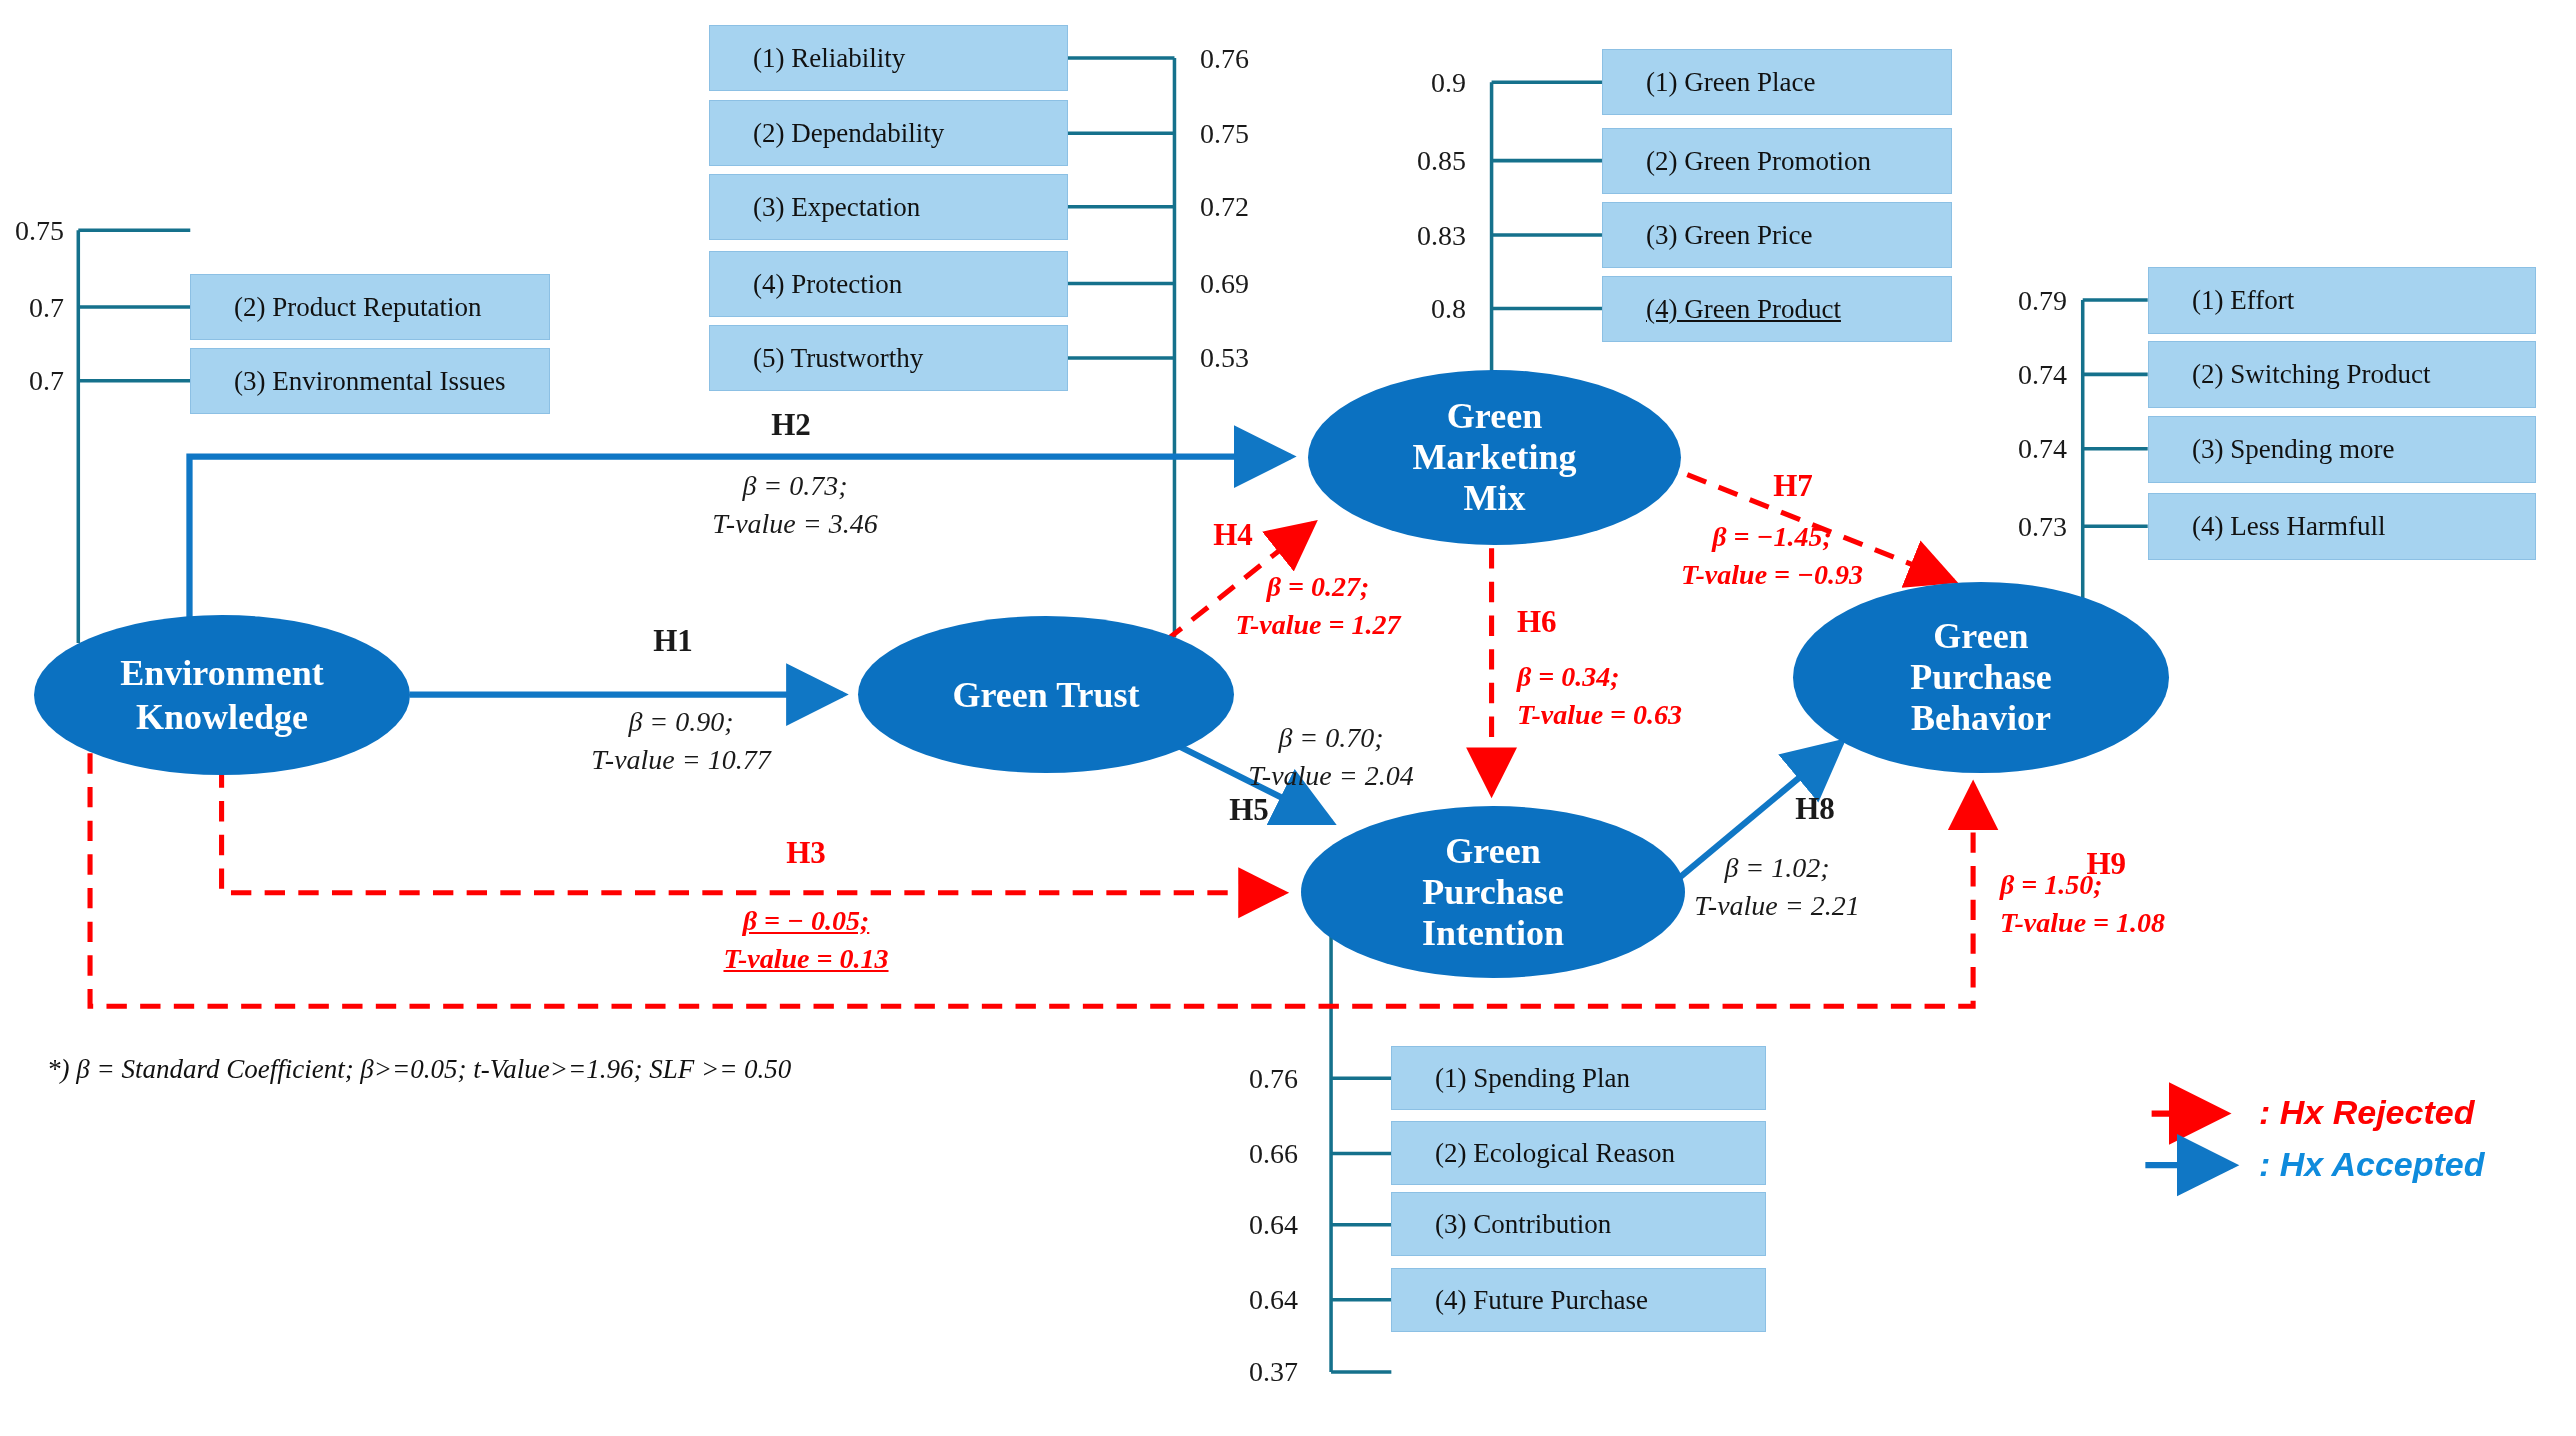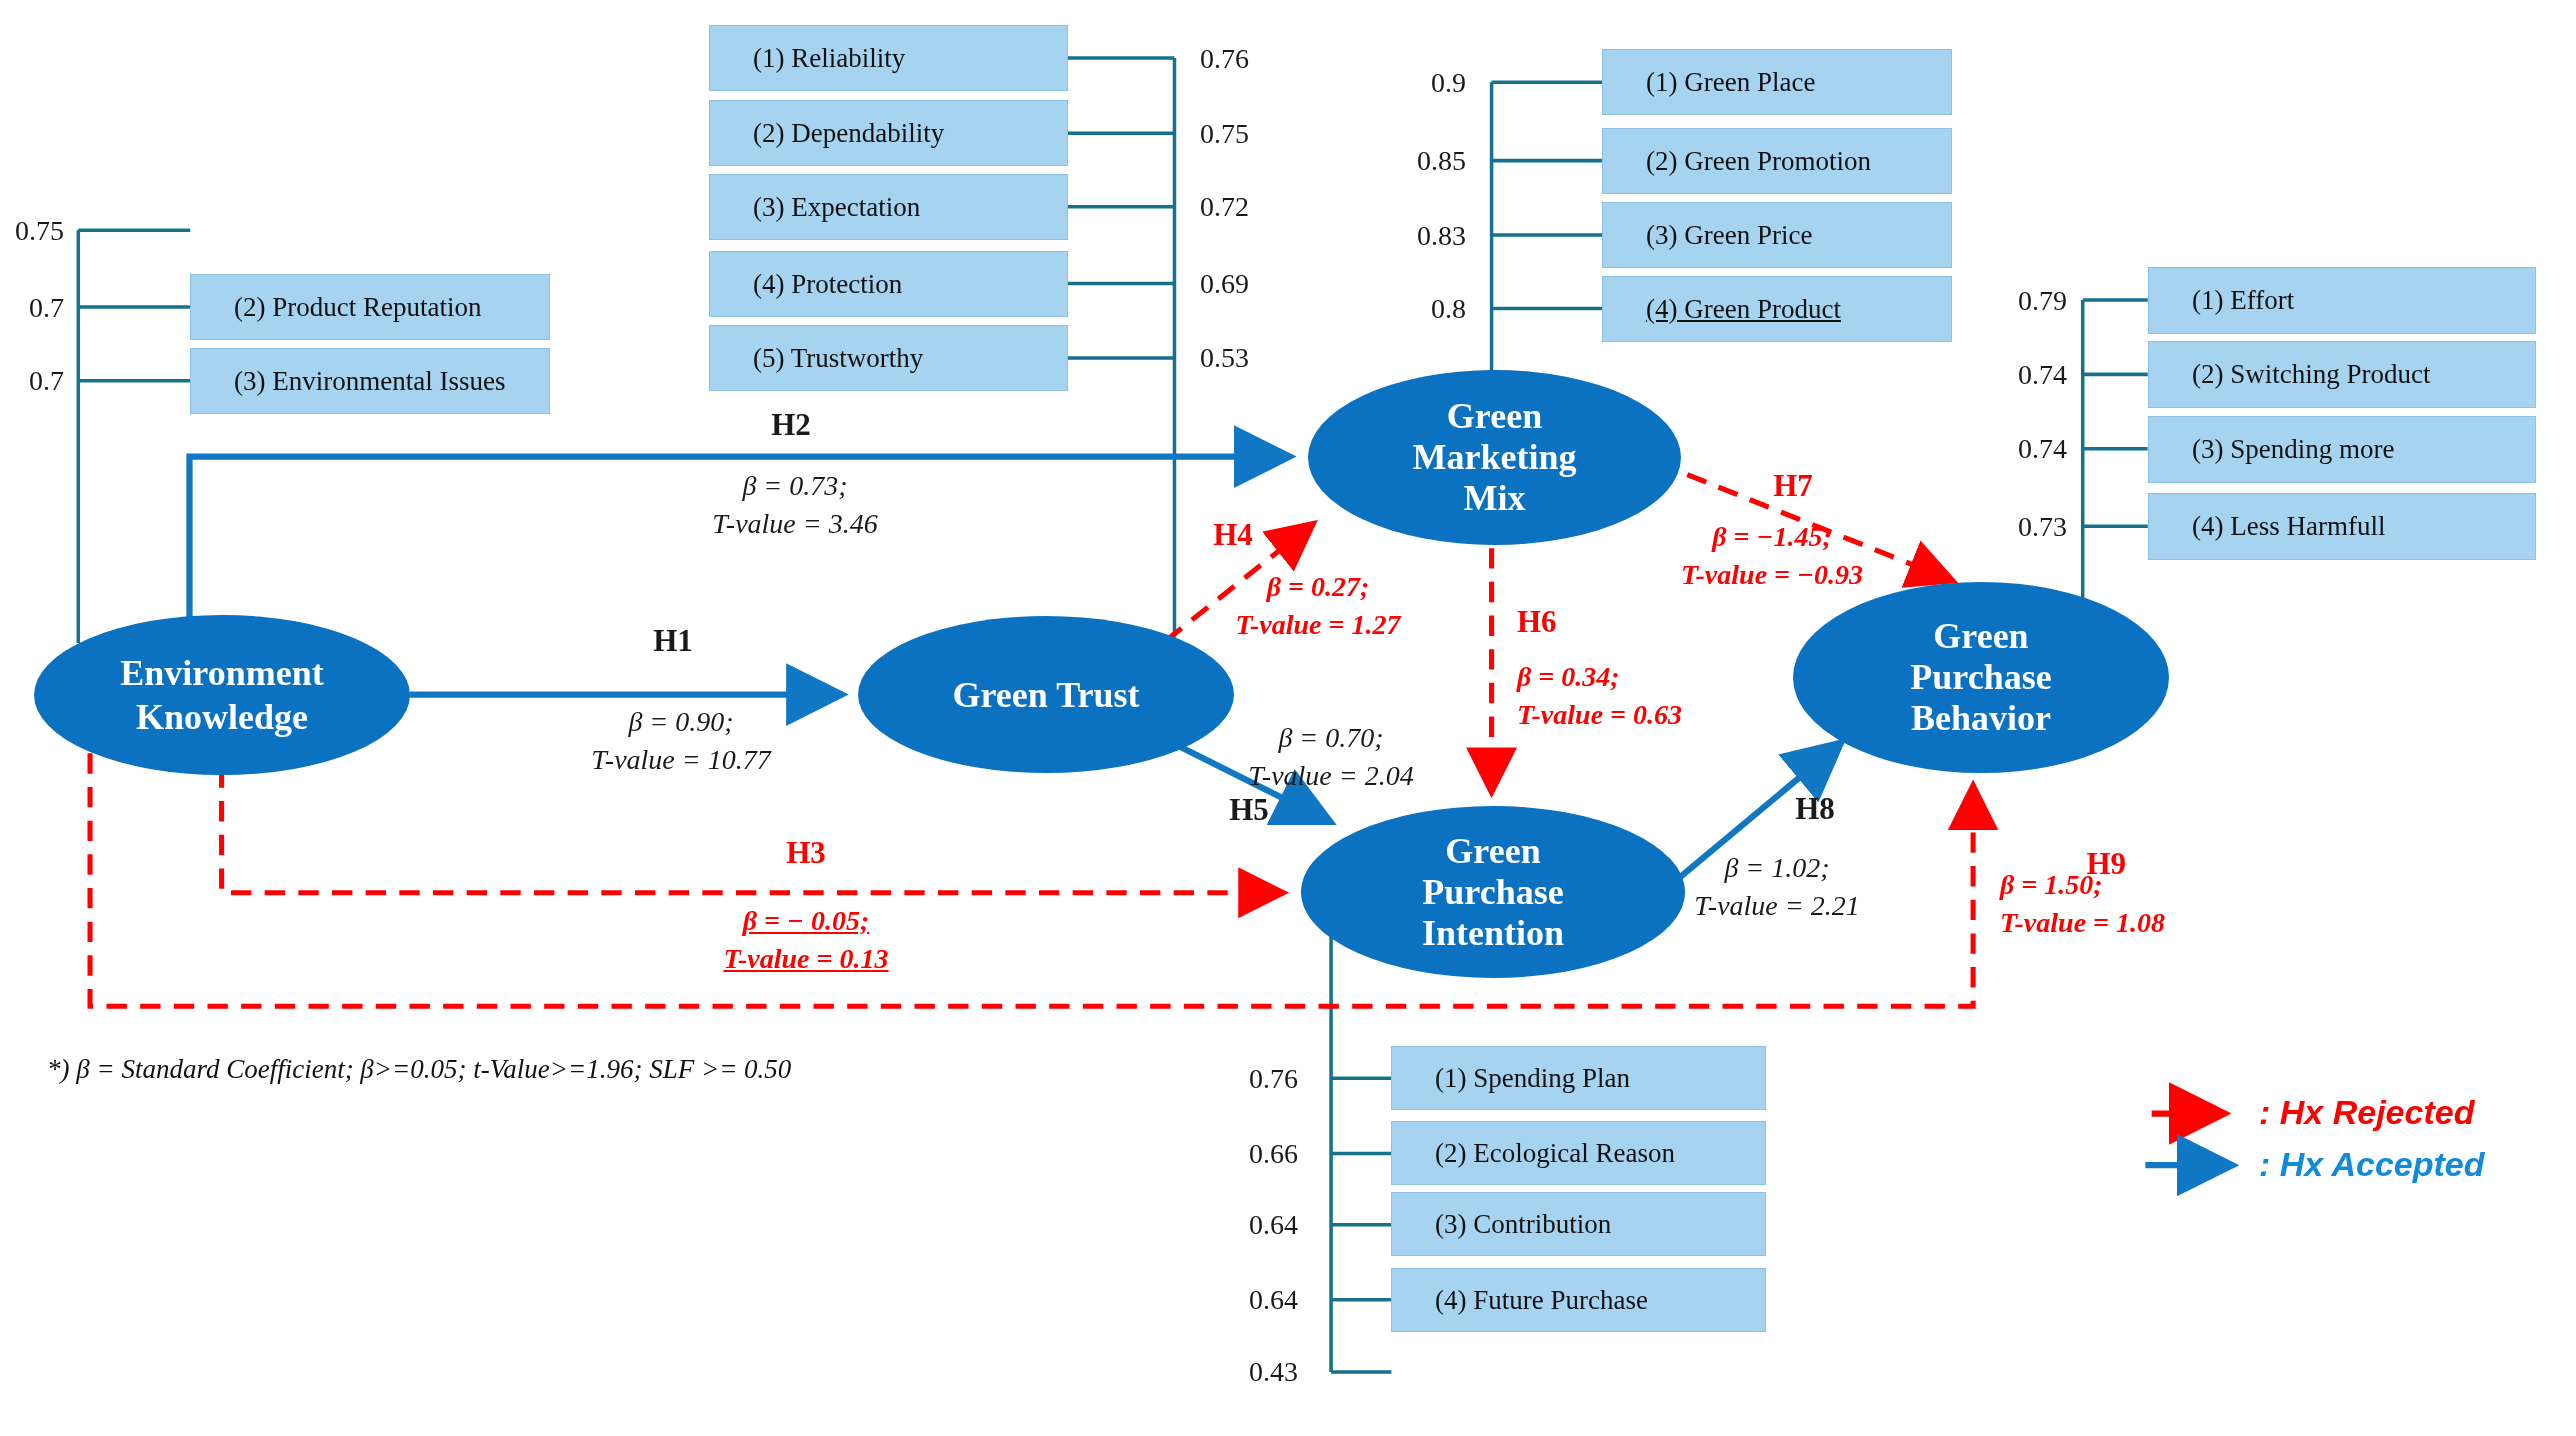--- a/index.html
+++ b/index.html
@@ -147,21 +147,21 @@
   <div class="num r" style="left:1979px;top:506px;width:88px;">0.73</div>
   <div class="ibox" style="left:2148px;top:267px;width:388px;height:67px;">(1) Effort</div>
   <div class="ibox" style="left:2148px;top:341px;width:388px;height:67px;">(2) Switching Product</div>
   <div class="ibox" style="left:2148px;top:416px;width:388px;height:67px;">(3) Spending more</div>
   <div class="ibox" style="left:2148px;top:493px;width:388px;height:67px;">(4) Less Harmfull</div>
 
   <div class="num r" style="left:1210px;top:1058px;width:88px;">0.76</div>
   <div class="num r" style="left:1210px;top:1133px;width:88px;">0.66</div>
   <div class="num r" style="left:1210px;top:1204px;width:88px;">0.64</div>
   <div class="num r" style="left:1210px;top:1279px;width:88px;">0.64</div>
-  <div class="num r" style="left:1210px;top:1351px;width:88px;">0.43</div>
+  <div class="num r" style="left:1210px;top:1351px;width:88px;">0.37</div>
   <div class="ibox" style="left:1391px;top:1046px;width:375px;height:64px;">(1) Spending Plan</div>
   <div class="ibox" style="left:1391px;top:1121px;width:375px;height:64px;">(2) Ecological Reason</div>
   <div class="ibox" style="left:1391px;top:1192px;width:375px;height:64px;">(3) Contribution</div>
   <div class="ibox" style="left:1391px;top:1268px;width:375px;height:64px;">(4) Future Purchase</div>
 
   <div class="hlabel black" style="left:626px;top:623px;width:94px;">H1</div>
   <div class="hvals black" style="left:501px;top:703px;width:360px;">
     <span>β = 0.90;</span>
     <span>T-value = 10.77</span>
   </div>

